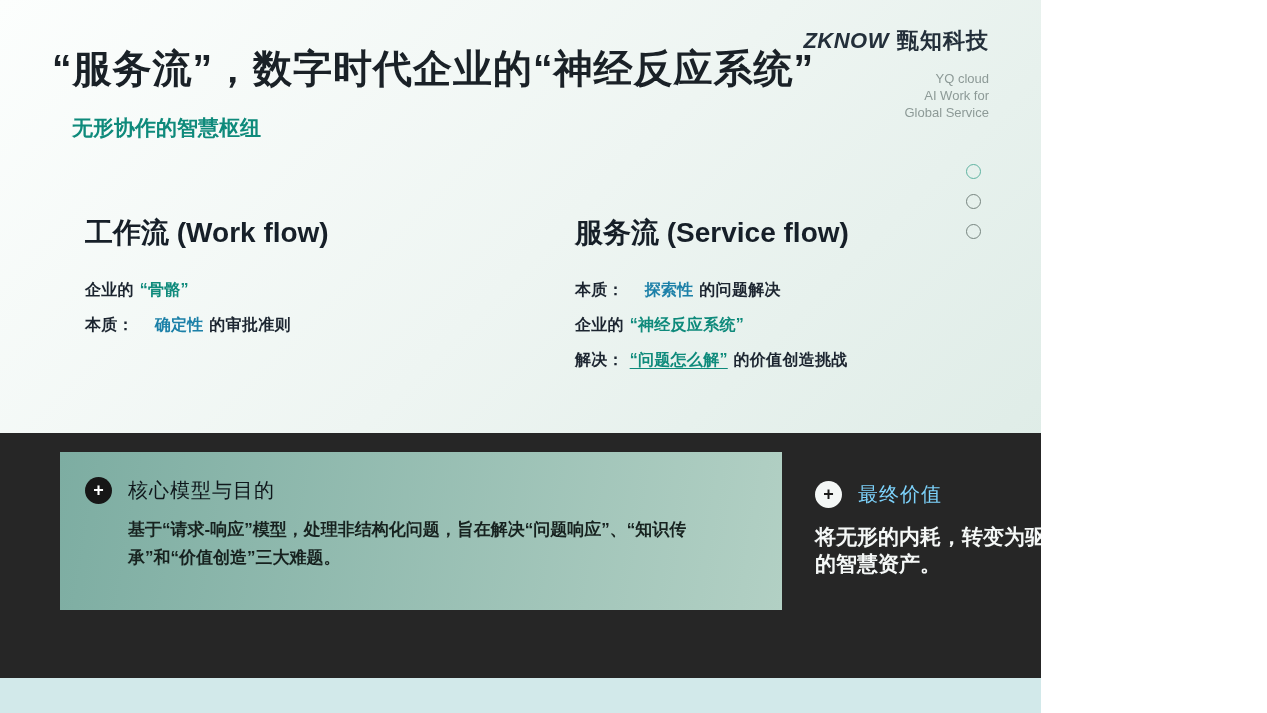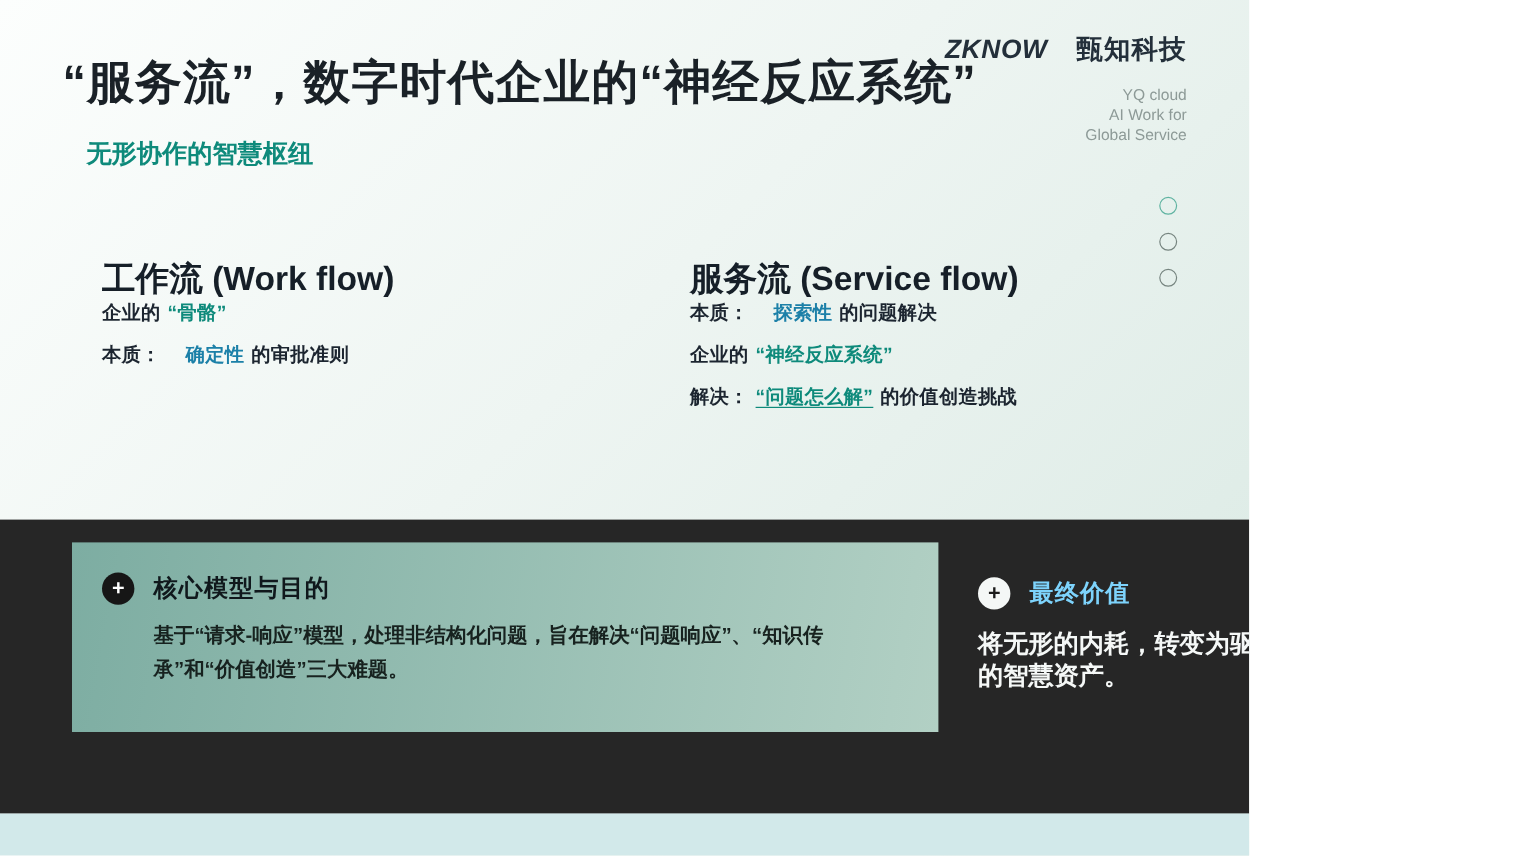--- a/index.html
+++ b/index.html
@@ -44,21 +44,21 @@
   }
   .brand-logo-row {
     font-size: 22px;
     font-weight: 800;
     font-style: italic;
     color: #232f3a;
     letter-spacing: 0.5px;
   }
   .brand-logo-row .company {
     font-style: normal;
-    margin-left: 24px;
+    margin-left: 8px;
     letter-spacing: 1px;
   }
   .brand-tagline {
     margin-top: 14px;
     font-size: 13px;
     line-height: 17px;
     color: #8d9a97;
     font-style: normal;
   }
 
@@ -84,20 +84,21 @@
   .col {
     position: absolute;
     top: 214px;
   }
   .col-left { left: 85px; width: 440px; }
   .col-right { left: 575px; width: 520px; }
   .col-heading {
     font-size: 28px;
     font-weight: 800;
     color: #161f28;
+    margin-bottom: 28px;
   }
   .detail-line {
     font-size: 16px;
     font-weight: 700;
     color: #1c2530;
     line-height: 20px;
     margin-bottom: 15px;
     letter-spacing: 0.3px;
   }
   .hl { color: var(--accent-teal, #0E8A7B); margin: 0 1px; }
@@ -135,21 +136,21 @@
     justify-content: center;
     font-size: 18px;
     font-weight: 700;
     flex: 0 0 27px;
   }
   .plus-dark { background: #161616; color: #ffffff; }
   .plus-light { background: #f4f7f6; color: #1b1b1b; }
   .card-title {
     margin-left: 16px;
     font-size: 20px;
-    font-weight: 700;
+    font-weight: 400;
     color: #10181c;
     letter-spacing: 1px;
   }
   .card-teal .card-body {
     margin-top: 12px;
     margin-left: 43px;
     width: 615px;
     font-size: 17px;
     font-weight: 700;
     line-height: 28px;

